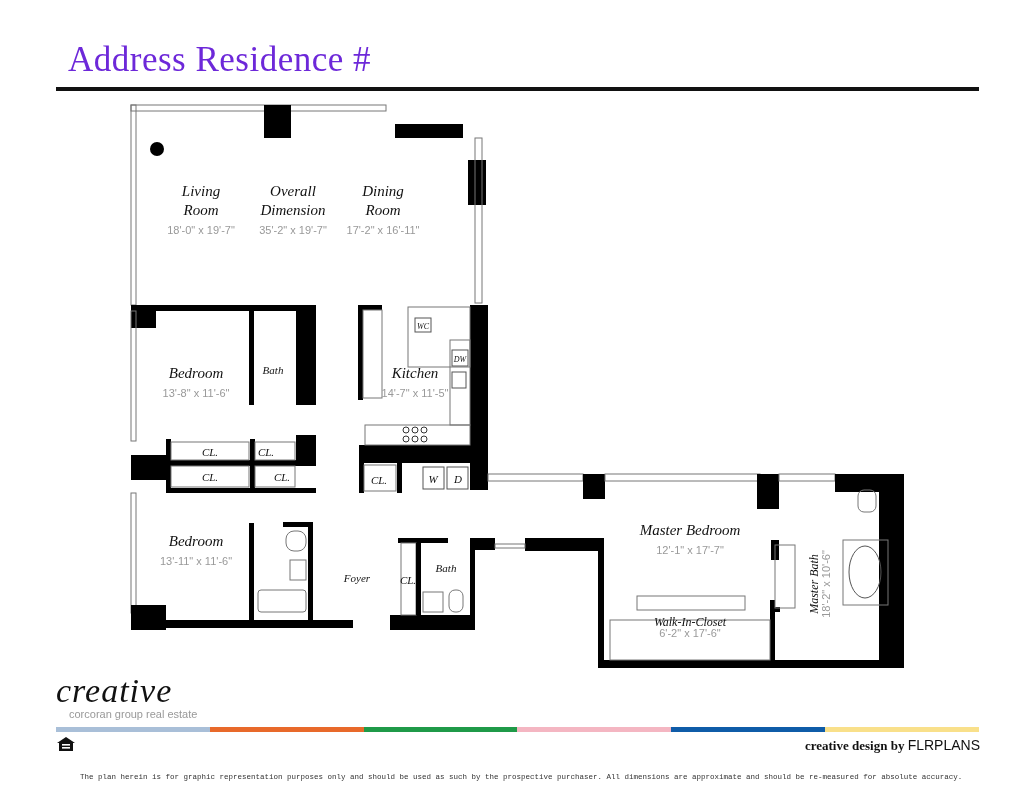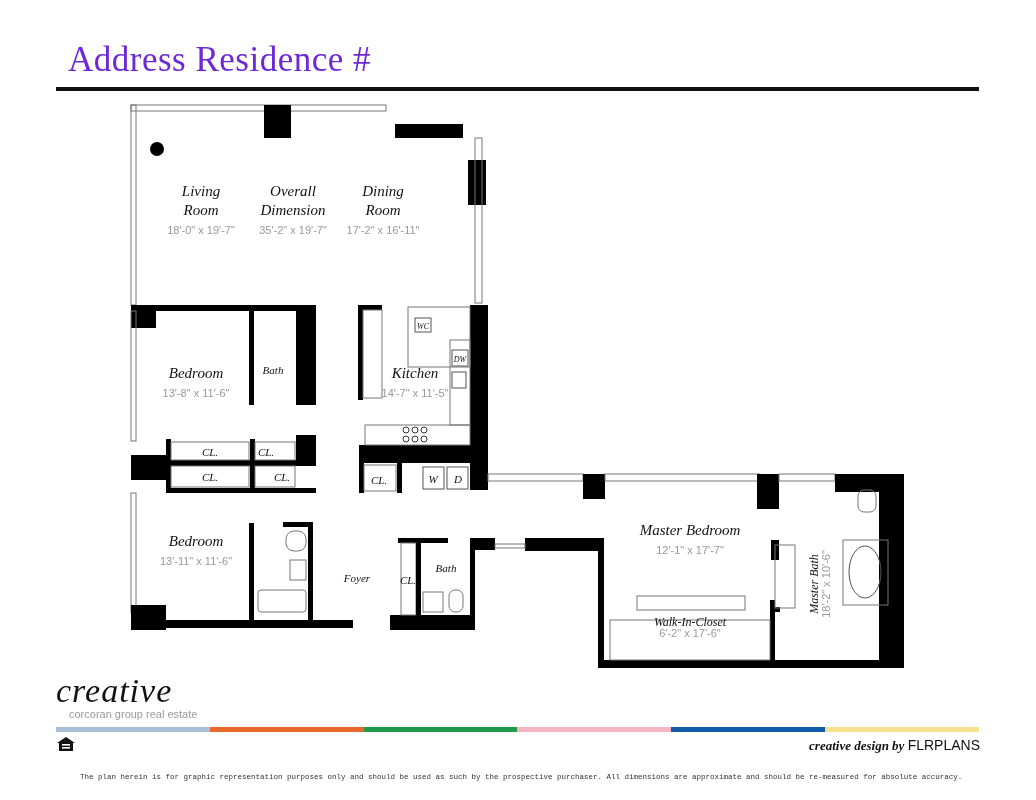--- a/index.html
+++ b/index.html
@@ -9,21 +9,21 @@
   svg.plan { position:absolute; left:0; top:0; }
   .lbl { font-family:"Liberation Serif", serif; font-style:italic; fill:#111; text-anchor:middle; }
   .dim { font-family:"Liberation Sans", sans-serif; fill:#999; text-anchor:middle; font-size:11px; }
   .brand { position:absolute; left:56px; top:672px; font-family:"Liberation Serif", serif; font-style:italic; font-size:34px; color:#111; letter-spacing:1px; }
   .brand-sub { position:absolute; left:69px; top:708px; font-family:"Liberation Sans", sans-serif; font-size:11px; color:#999; }
   .stripes { position:absolute; left:56px; top:727px; width:923px; height:5px; display:flex; }
   .stripes div { flex:1; height:5px; }
   .disclaimer { position:absolute; left:80px; top:741px; font-family:Liberation Mono, monospace; font-size:7.5px; color:#333;margin-top:32px; }
   .eho { position:absolute; left:57px; top:737px; width:18px; height:14px; }
   .credit { position:absolute; right:56px; top:737px; font-size:13px; color:#111; }
-  .credit .cd { font-family:"Liberation Serif", serif; font-style:italic; font-weight:bold;margin-top:24px; }
+  .credit .cd { font-family:"Liberation Serif", serif; font-weight:bold;margin-top:24px; }
   .credit .fp { font-family:"Liberation Sans", sans-serif; font-size:14px; }
 </style>
 </head>
 <body>
 
 <div class="title">Address Residence #</div>
 <div class="title-rule"></div>
 
 <svg class="plan" width="1036" height="800" viewBox="0 0 1036 800">
   <g fill="#000" stroke="none">

